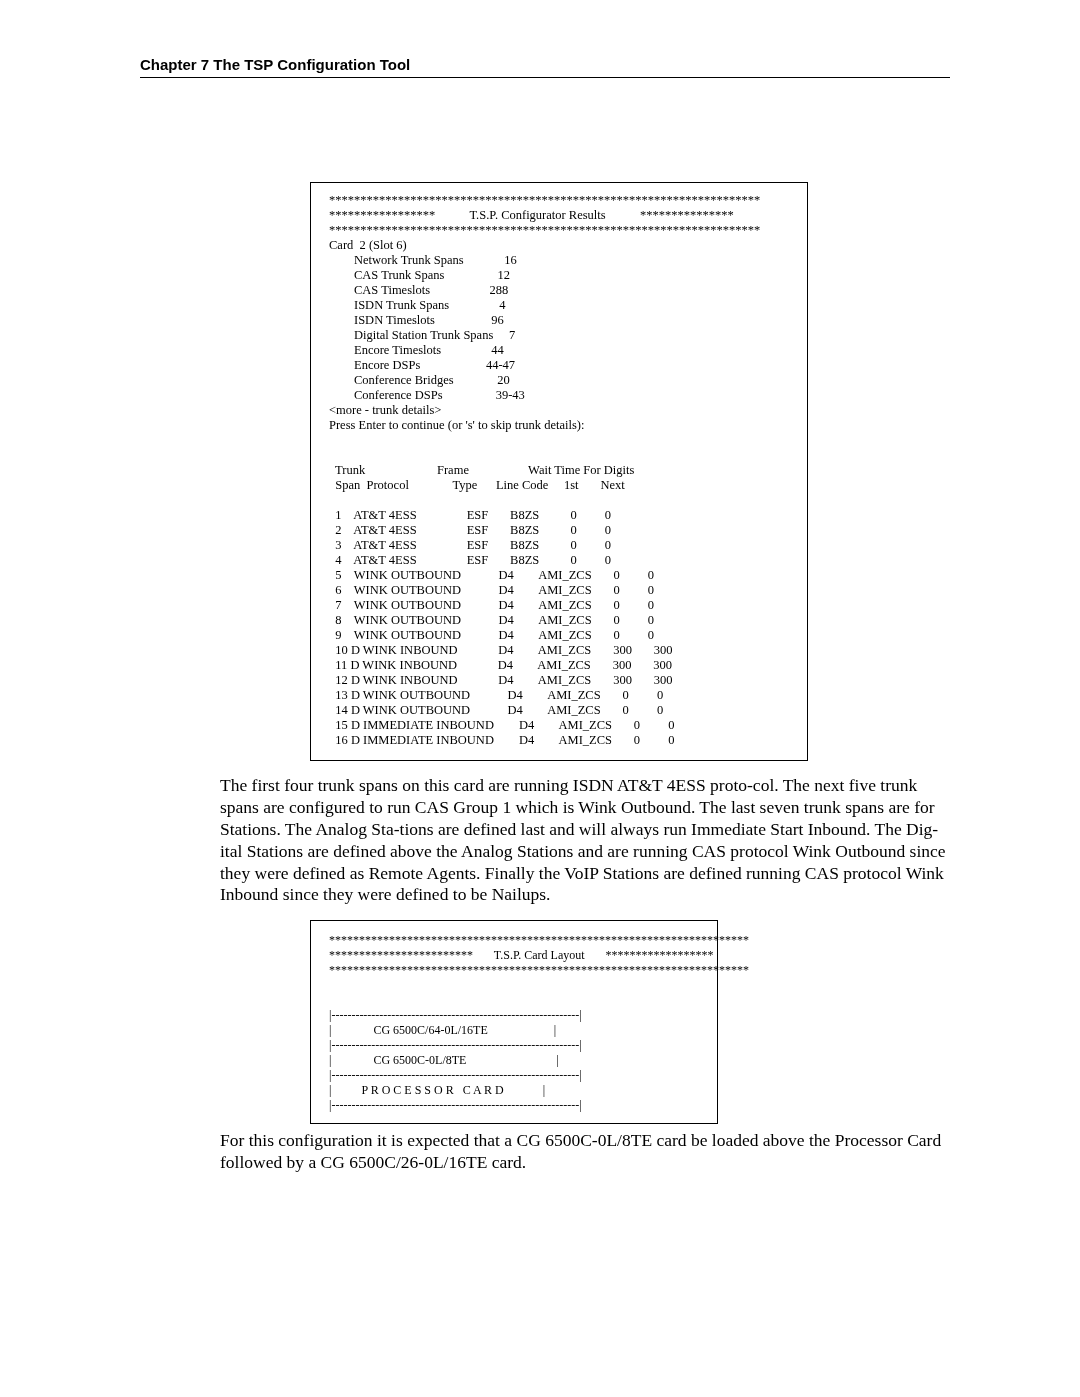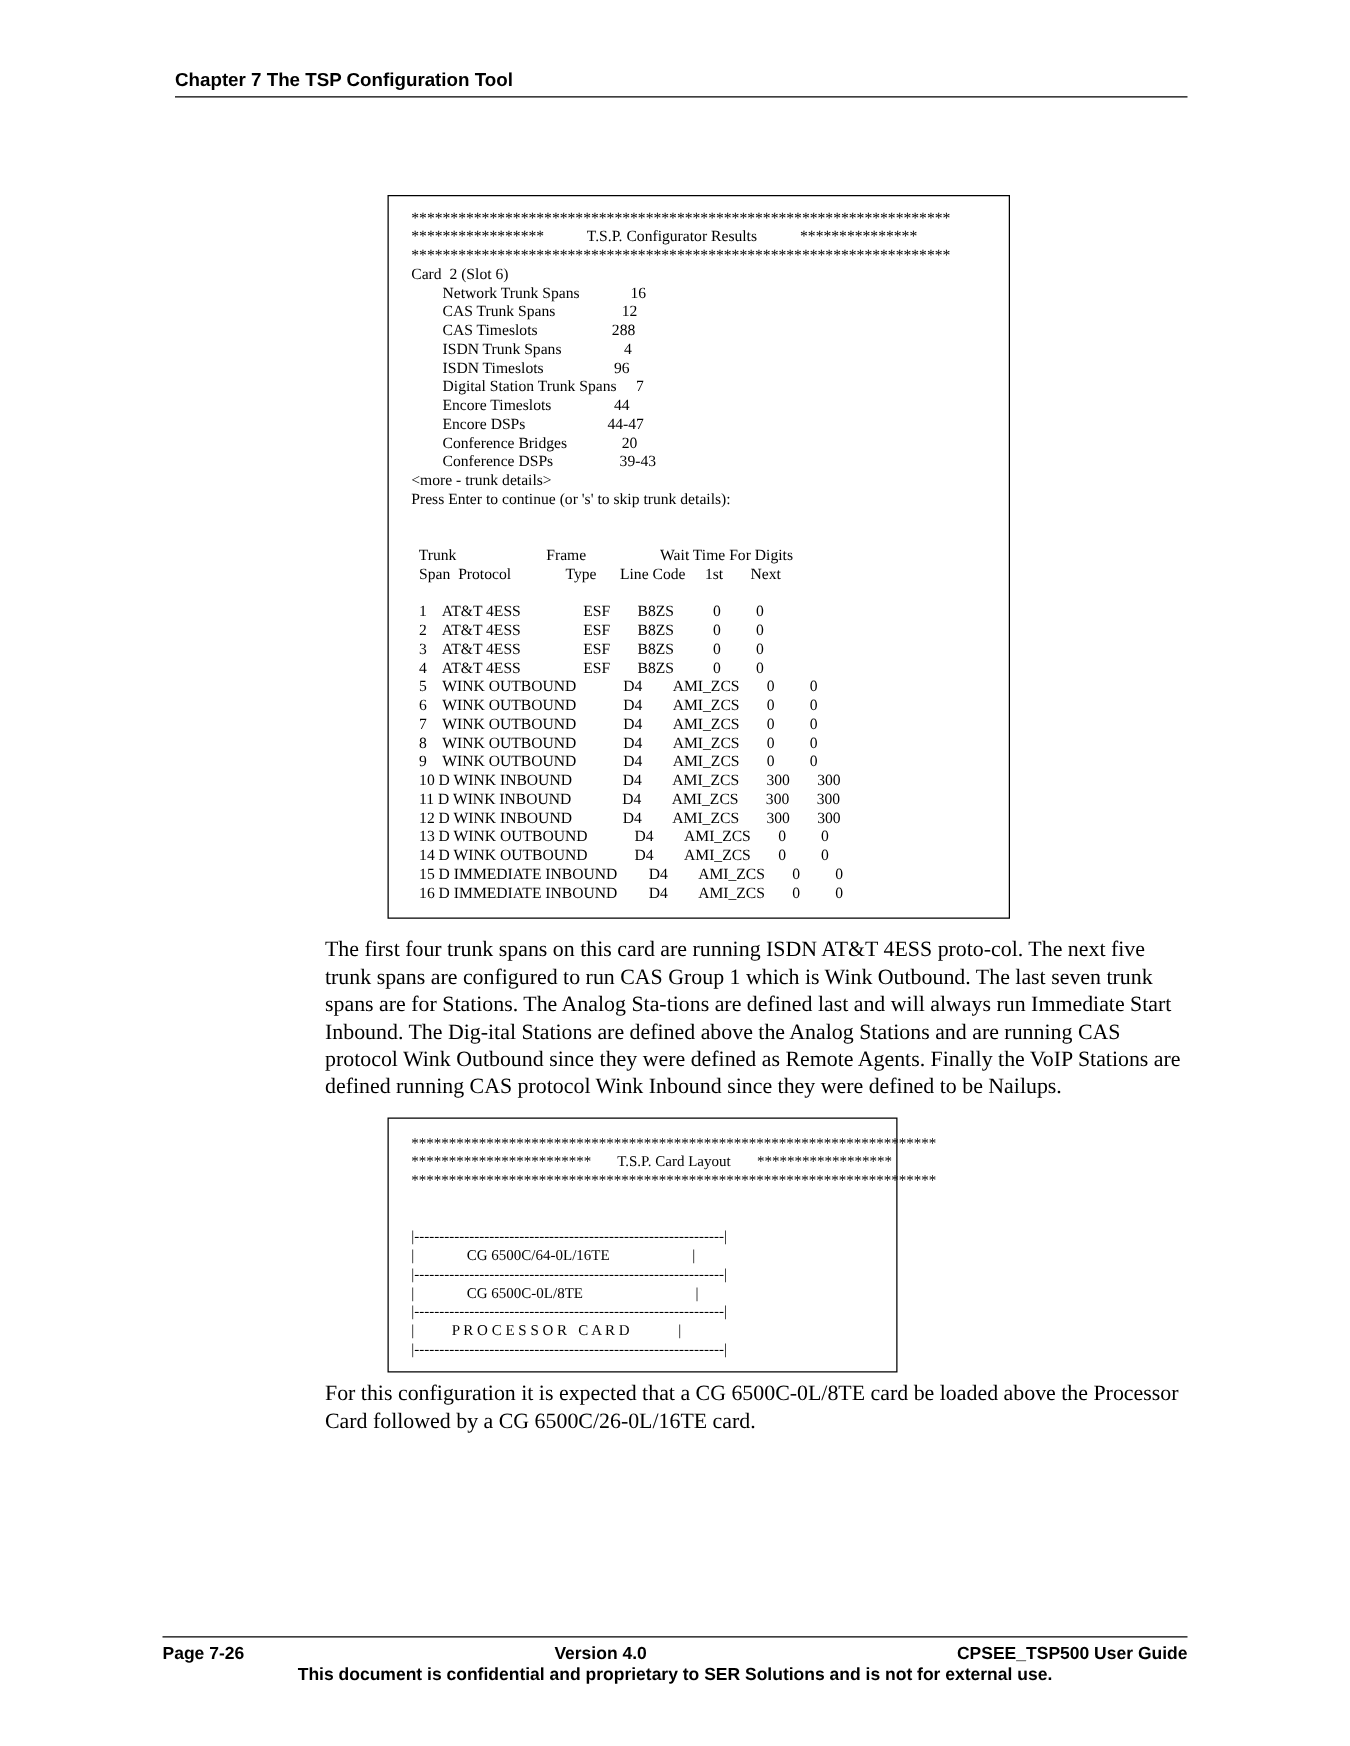--- a/index.html
+++ b/index.html
@@ -17,21 +17,21 @@
     box-sizing: border-box;
     height: 100%;
     position: relative;
   }
   .header {
     font-family: Arial, Helvetica, sans-serif;
     font-weight: bold;
     font-size: 15px;
     border-bottom: 1.5px solid #000;
     padding-bottom: 4px;
-    margin-bottom: 78px;
+    margin-bottom: 104px;
   }
   .terminal-box {
     border: 1.5px solid #000;
     padding: 10px 18px 12px 18px;
     font-family: "Times New Roman", Times, serif;
     font-size: 12.5px;
     line-height: 1.2;
     white-space: pre;
     margin-left: 170px;
     width: 460px;
@@ -44,21 +44,21 @@
     font-size: 12px;
     line-height: 1.25;
     white-space: pre;
     margin-left: 170px;
     width: 370px;
     margin-bottom: 6px;
   }
   .body-text {
     font-size: 17.5px;
     line-height: 1.25;
-    margin-left: 120px;
+    margin-left: 80px;
     margin-bottom: 14px;
     text-align: left;
   }
   .footer {
     position: absolute;
     left: 130px;
     right: 130px;
     bottom: 50px;
     border-top: 1.5px solid #000;
     padding-top: 4px;
@@ -130,21 +130,13 @@
 |--------------------------------------------------------------|
 |              CG 6500C/64-0L/16TE                      |
 |--------------------------------------------------------------|
 |              CG 6500C-0L/8TE                              |
 |--------------------------------------------------------------|
 |          P R O C E S S O R   C A R D             |
 |--------------------------------------------------------------|</div>
 
   <div class="body-text">For this configuration it is expected that a CG 6500C-0L/8TE card be loaded above the Processor Card followed by a CG 6500C/26-0L/16TE card.</div>
 
-  <div class="footer">
-    <div class="footer-line1">
-      <span>Page 7-26</span>
-      <span>Version 4.0</span>
-      <span>CPSEE_TSP500 User Guide</span>
-    </div>
-    <div class="footer-line2">This document is confidential and proprietary to SER Solutions and is not for external use.</div>
-  </div>
 </div>
 
 </body></html>

